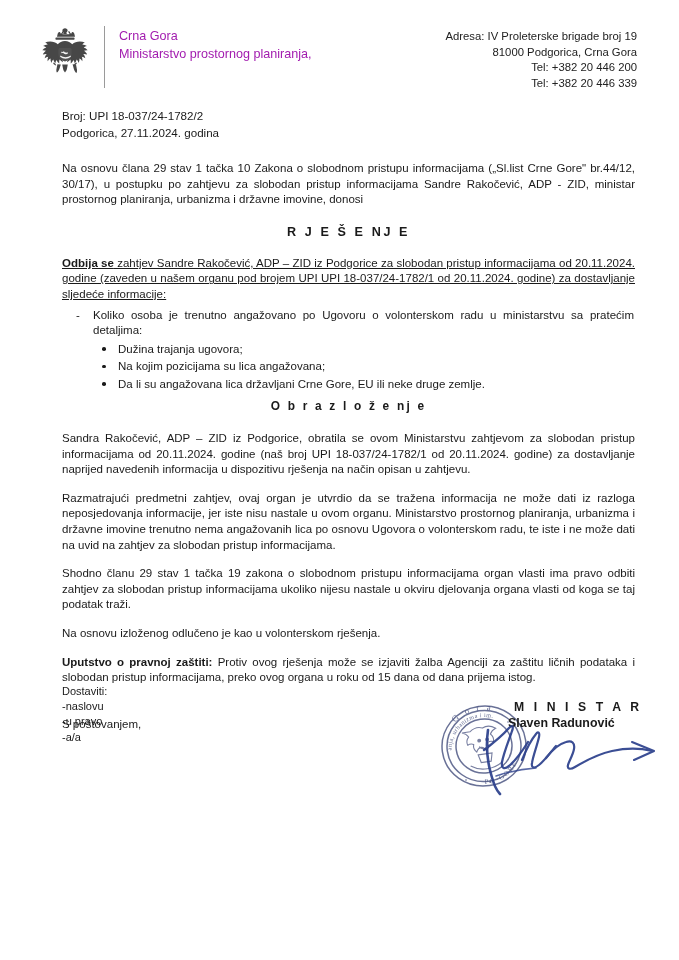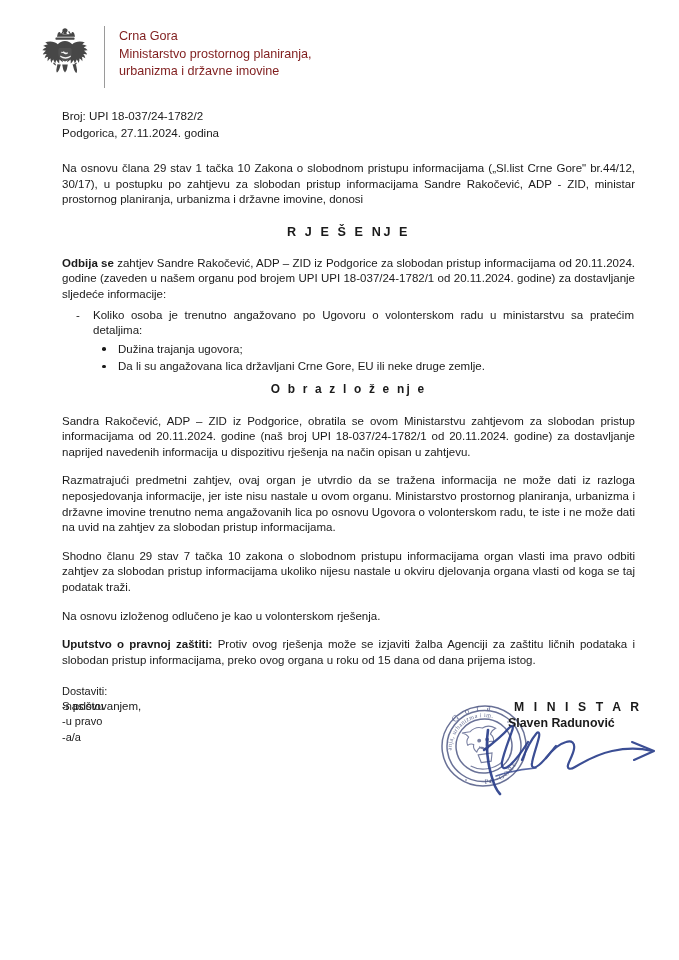--- a/index.html
+++ b/index.html
@@ -43,21 +43,21 @@
   .lh-divider {
     width: 1px;
     align-self: stretch;
     background: #9a9a9a;
     margin: 2px 14px 0 10px;
     min-height: 62px;
   }
   .lh-org {
     font-size: 12.6px;
     line-height: 17.5px;
-    color: #7f1d1d;
+    color: #a21caf;
     padding-top: 4px;
     white-space: nowrap;
   }
   .lh-right {
     text-align: right;
     font-size: 11.3px;
     line-height: 15.6px;
     color: #222;
     padding-top: 5px;
     white-space: nowrap;
@@ -74,21 +74,21 @@
     font-size: 11.6px;
     line-height: 16.5px;
     margin-bottom: 20px;
   }
   p.para {
     font-size: 11.5px;
     line-height: 15.6px;
     text-align: justify;
     margin: 0 0 13px 0;
   }
-  p.tight { margin-bottom: 0; }
+  p.tight { margin-bottom: 0; text-decoration: underline; }
   .center-head {
     text-align: center;
     font-weight: bold;
     font-size: 12.6px;
     letter-spacing: 2.6px;
     margin: 17px 0 17px 0;
   }
   .center-head.sub {
     font-size: 11.9px;
     letter-spacing: 2.2px;
@@ -220,24 +220,29 @@
           <path d="M17.5 38.5c1.4.6 2.4 1.7 2.7 3-1.2-.2-2.3-.9-3-1.9z"></path>
           <path d="M40.5 38.5l.3 1.1c-.7 1-1.8 1.7-3 1.9.3-1.3 1.3-2.4 2.7-3z"></path>
         </g>
       </svg>
 
       <div class="lh-divider"></div>
 
       <div class="lh-org">
         <div>Crna Gora</div>
         <div>Ministarstvo prostornog planiranja,</div>
-        <div>urbanizma i državne imovine</div>
       </div>
     </div>
 
+    <div class="lh-right">
+      <div>Adresa: IV Proleterske brigade broj 19</div>
+      <div>81000 Podgorica, Crna Gora</div>
+      <div>Tel: +382 20 446 200</div>
+      <div>Tel: +382 20 446 339</div>
+    </div>
   </div>
 
   <div class="content">
 
     <div class="refblock">
       <div>Broj: UPI 18-037/24-1782/2</div>
       <div>Podgorica, 27.11.2024. godina</div>
     </div>
 
     <p class="para">Na osnovu člana 29 stav 1 tačka 10 Zakona o slobodnom pristupu informacijama („Sl.list Crne Gore" br.44/12, 30/17), u postupku po zahtjevu za slobodan pristup informacijama  Sandre Rakočević, ADP - ZID, ministar prostornog planiranja, urbanizma i državne imovine, donosi</p>
@@ -245,28 +250,29 @@
     <div class="center-head">R J E Š E NJ E</div>
 
     <p class="para tight"><b>Odbija se</b><span> zahtjev Sandre Rakočević, ADP – ZID iz Podgorice za slobodan pristup informacijama od 20.11.2024. godine (zaveden u našem organu pod brojem UPI UPI 18-037/24-1782/1 od 20.11.2024. godine) za dostavljanje sljedeće informacije:</span></p>
 
     <ul class="dash-list">
       <li>Koliko osoba je trenutno angažovano po Ugovoru o volonterskom radu u ministarstvu sa pratećim detaljima:</li>
     </ul>
 
     <ul class="bullet-list">
       <li>Dužina trajanja ugovora;</li>
+      <li>Na kojim pozicijama su lica angažovana;</li>
       <li>Da li su angažovana lica državljani Crne Gore, EU ili neke druge zemlje.</li>
     </ul>
 
     <div class="center-head sub">O b r a z l o ž e nj e</div>
 
     <p class="para">Sandra Rakočević, ADP – ZID iz Podgorice, obratila se ovom Ministarstvu zahtjevom za slobodan pristup informacijama od 20.11.2024. godine (naš broj UPI 18-037/24-1782/1 od 20.11.2024. godine) za dostavljanje naprijed navedenih informacija u dispozitivu rješenja na način opisan u zahtjevu.</p>
     <p class="para">Razmatrajući predmetni zahtjev, ovaj organ je utvrdio da se tražena informacija ne može dati iz razloga neposjedovanja informacije, jer iste nisu nastale u ovom organu. Ministarstvo prostornog planiranja, urbanizma i državne imovine trenutno nema angažovanih lica po osnovu Ugovora o volonterskom radu, te iste i ne može dati na uvid na zahtjev za slobodan pristup informacijama.</p>
-    <p class="para">Shodno članu 29 stav 7 tačka 10 zakona o slobodnom pristupu informacijama organ vlasti ima pravo odbiti zahtjev za slobodan pristup informacijama ukoliko nijesu nastale u okviru djelovanja organa vlasti od koga se taj podatak traži.</p>
+    <p class="para">Shodno članu 29 stav 1 tačka 19 zakona o slobodnom pristupu informacijama organ vlasti ima pravo odbiti zahtjev za slobodan pristup informacijama ukoliko nijesu nastale u okviru djelovanja organa vlasti od koga se taj podatak traži.</p>
     <p class="para">Na osnovu izloženog odlučeno je kao u volonterskom rješenja.</p>
 
     <p class="para"><b>Uputstvo o pravnoj zaštiti:</b><span> Protiv ovog rješenja može se izjaviti žalba Agenciji za zaštitu ličnih podataka  i slobodan pristup informacijama, preko ovog organa u roku od 15 dana od dana prijema istog.</span></p>
 
     <div class="closing">S poštovanjem,</div>
   </div>
 
   <div class="signature-zone">
 
     <svg class="stamp" viewBox="0 0 108 104">

